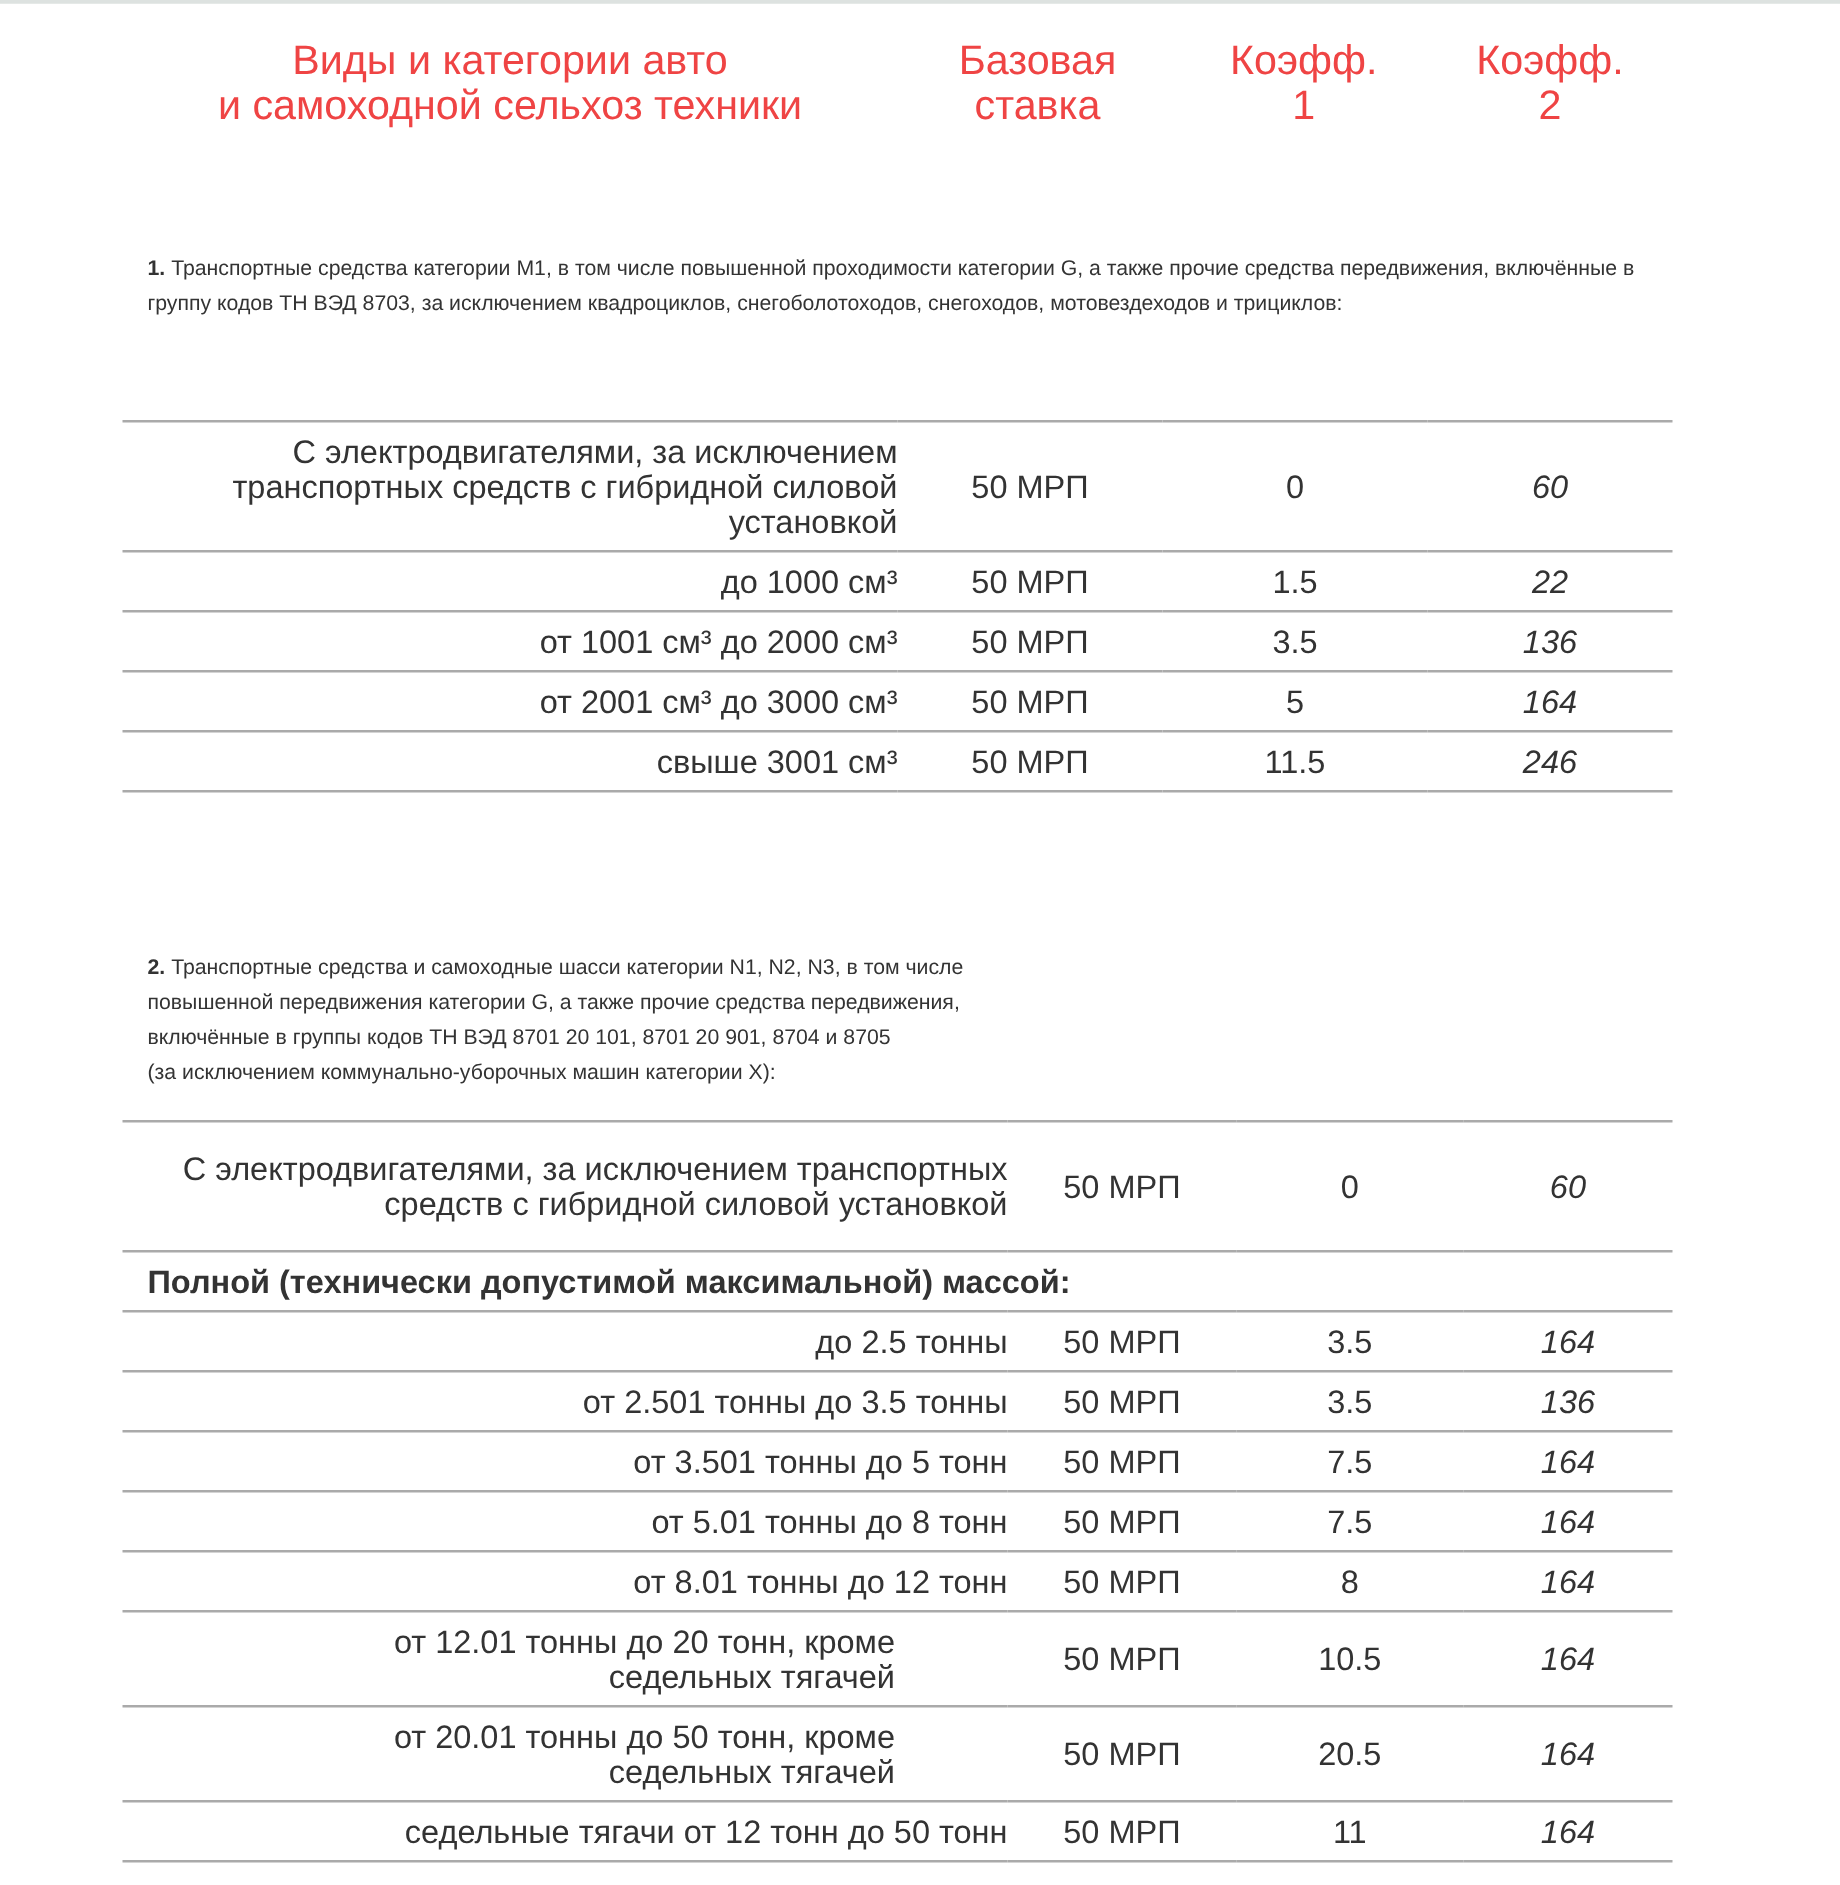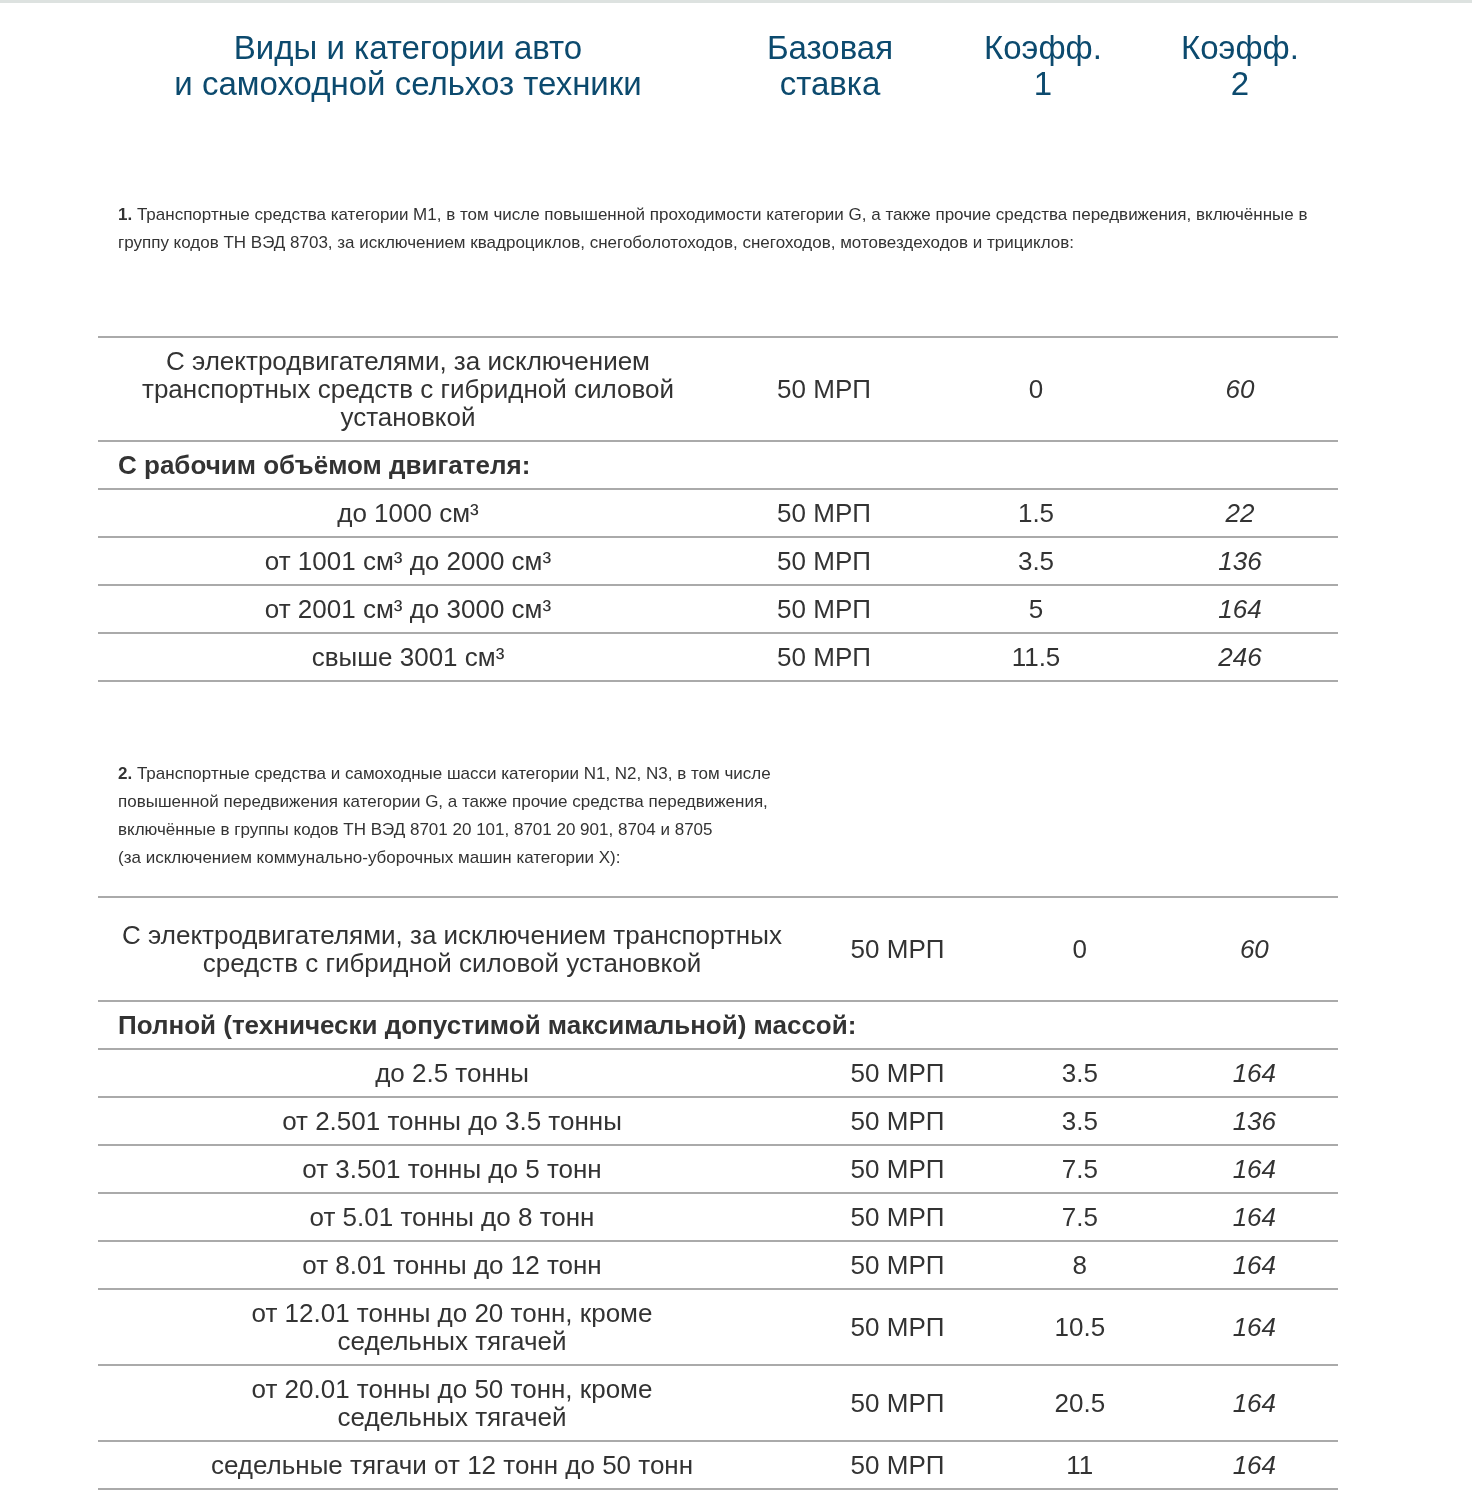--- a/index.html
+++ b/index.html
@@ -7,21 +7,21 @@
       width: 1472px; height: 1508px; overflow: hidden; position: relative;
       font-family: "Liberation Sans", sans-serif; color: #333333;
       border-top: 3px solid #dde2e0; box-sizing: border-box;
     }
     .wrap { position: absolute; left: 98px; top: 0; width: 1240px; }
     .header {
       position: relative; height: 190px;
     }
     .hcell {
       position: absolute; top: 27px; text-align: center;
-      font-size: 33px; line-height: 36px; color: #0c4a6e;
+      font-size: 33px; line-height: 36px; color: #ef4444;
     }
     .hcell.c0 { left: 0; width: 620px; }
     .hcell.c1 { left: 632px; width: 200px; }
     .hcell.c2 { left: 845px; width: 200px; }
     .hcell.c3 { left: 1042px; width: 200px; }
     .section-title {
       padding: 0 20px; font-size: 17px; line-height: 28px; color: #333;
     }
     .section-title b { font-weight: bold; }
     .sec1 { position: absolute; top: 198px; left: 0; width: 1240px; }
@@ -29,21 +29,21 @@
     table {
       position: absolute; left: 0; width: 1240px; border-collapse: collapse;
       font-size: 26px; color: #333;
     }
     .t1 { top: 333px; }
     .t2 { top: 893px; }
     td {
       border-top: 2px solid #aaaaaa; border-bottom: 2px solid #aaaaaa;
       text-align: center; vertical-align: middle; padding: 0;
     }
-    td.name { width: 620px; line-height: 28px; }
+    td.name { width: 620px; line-height: 28px; text-align: right; }
     td.base { width: 212px; }
     td.k1 { width: 212px; }
     td.k2 { width: 196px; font-style: italic; }
     tr.r-single td { height: 46px; }
     tr.r-double td { height: 74px; }
     tr.r-triple td { height: 102px; }
     tr.sub td {
       text-align: left; padding-left: 20px; font-weight: bold; height: 46px;
     }
   </style>
@@ -76,23 +76,20 @@
     <span>Транспортные средства категории М1, в том числе повышенной проходимости категории G, а также прочие средства передвижения, включённые в группу кодов ТН ВЭД 8703, за исключением квадроциклов, снегоболотоходов, снегоходов, мотовездеходов и трициклов:</span>
   </div>
 
   <table class="t1">
     <tbody>
         <tr class="r-triple">
       <td class="name">С электродвигателями, за исключением транспортных средств с гибридной силовой установкой</td>
       <td class="base">50 МРП</td>
       <td class="k1">0</td>
       <td class="k2">60</td>
-    </tr>
-    <tr class="sub">
-      <td colspan="4">С рабочим объёмом двигателя:</td>
     </tr>
     <tr class="r-single">
       <td class="name">до 1000 см³</td>
       <td class="base">50 МРП</td>
       <td class="k1">1.5</td>
       <td class="k2">22</td>
     </tr>
     <tr class="r-single">
       <td class="name">от 1001 см³ до 2000 см³</td>
       <td class="base">50 МРП</td>

